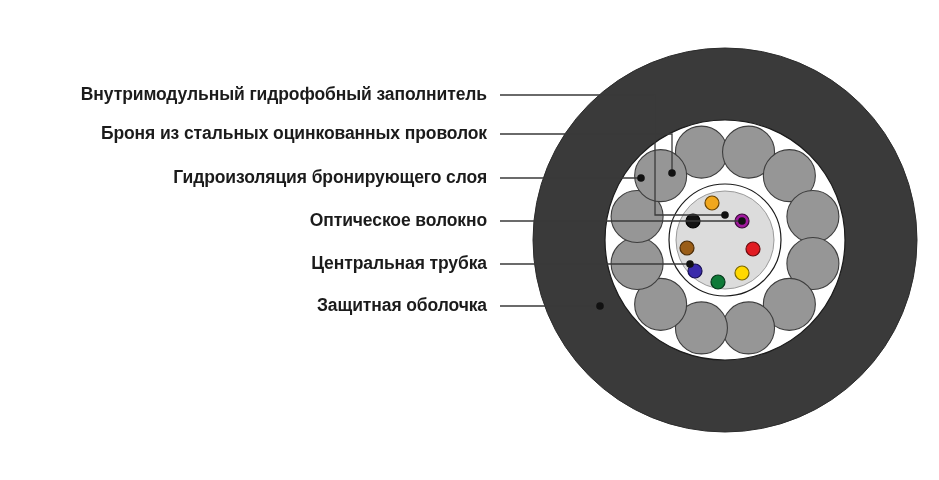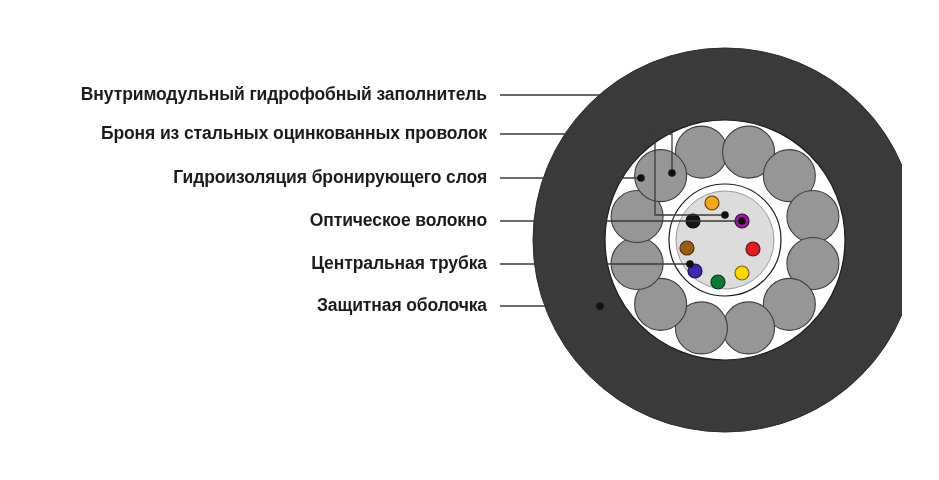--- a/index.html
+++ b/index.html
@@ -3,26 +3,25 @@
 <meta charset="utf-8">
 <title>Fiber Optic Cable Cross-Section</title>
 <style>
   html, body {
     margin: 0;
     padding: 0;
     background: #ffffff;
   }
   #stage {
     position: relative;
-    width: 854px;
+    width: 939px;
     height: 480px;
     background: #ffffff;
     overflow: hidden;
     font-family: "Liberation Sans", "DejaVu Sans", sans-serif;
-    padding-left: 48px;
   }
   #diagram-svg {
     position: absolute;
     left: 0;
     top: 0;
     width: 939px;
     height: 480px;
     display: block;
   }
   .callout-label {

